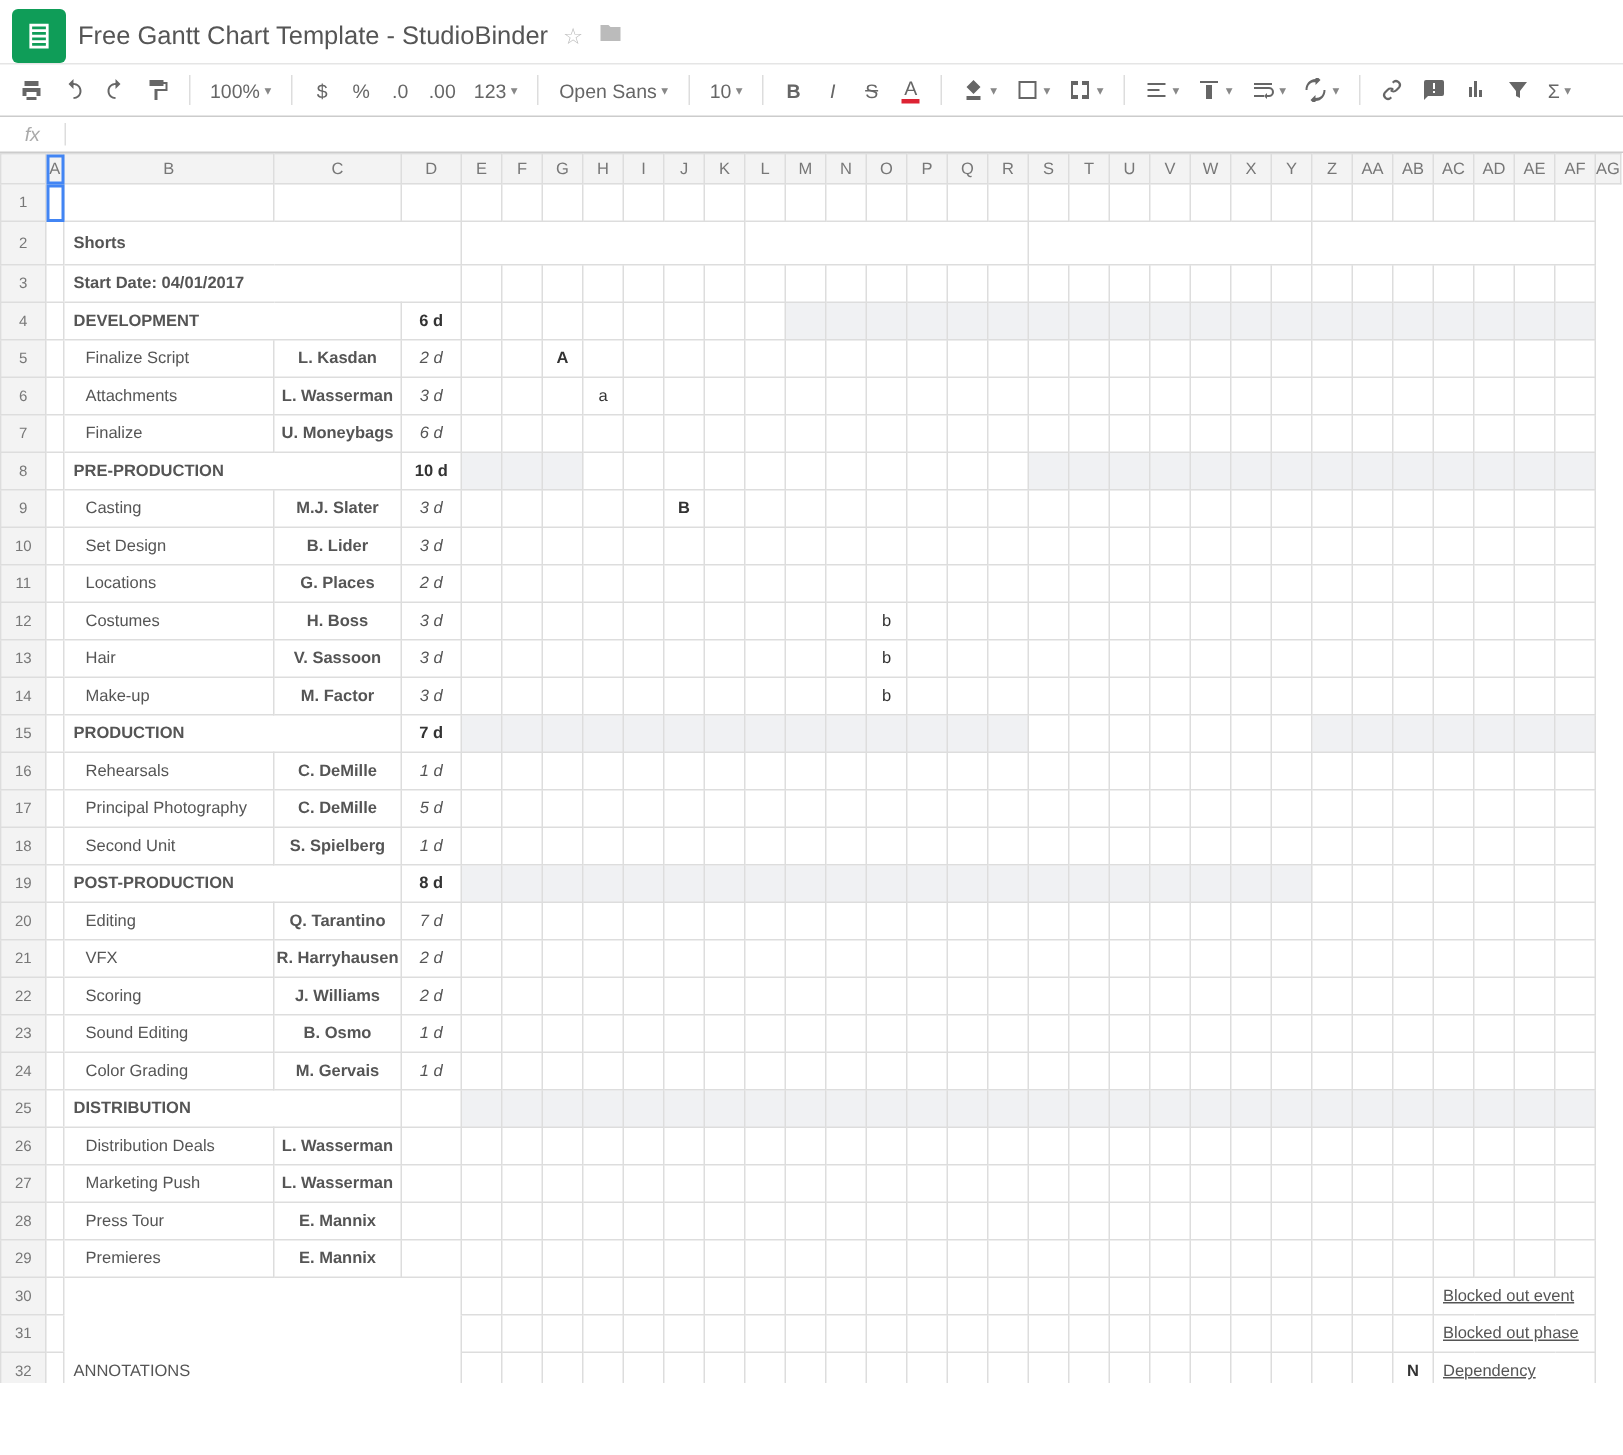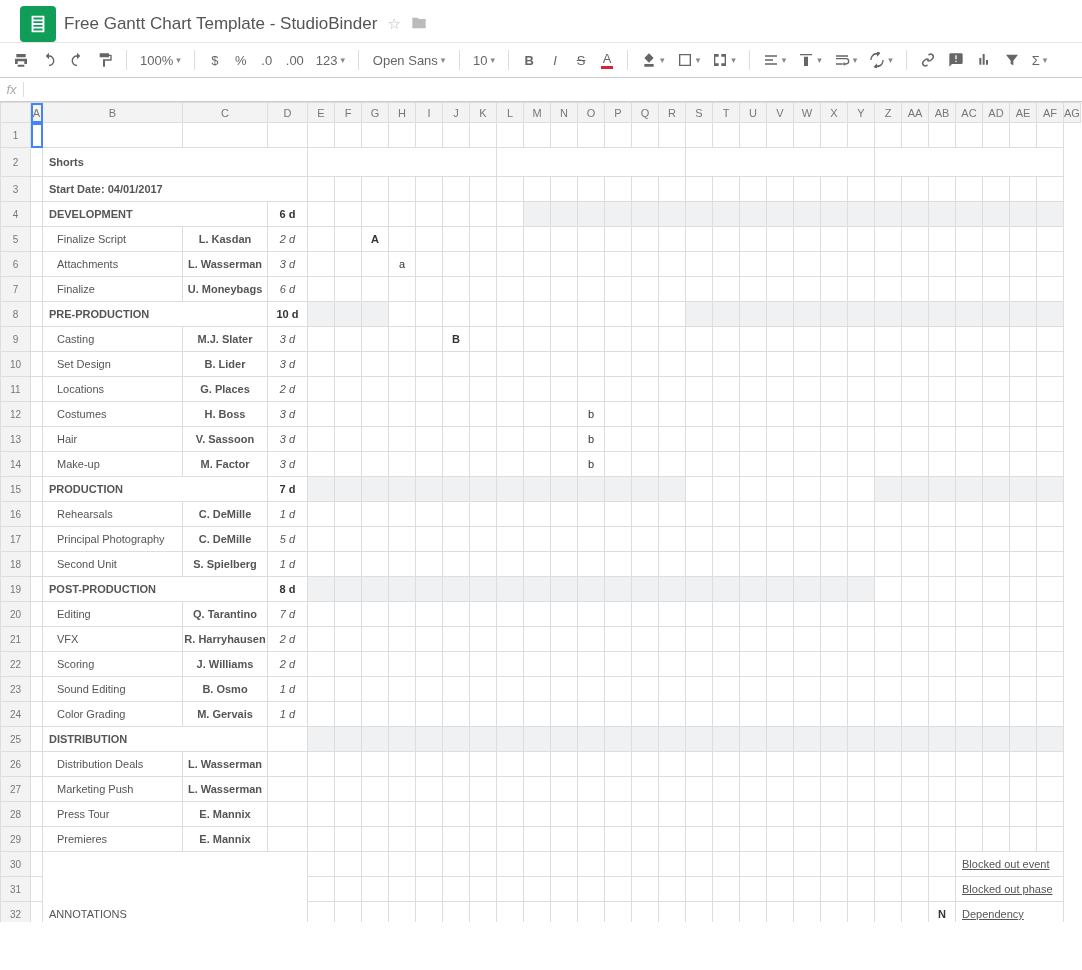--- a/index.html
+++ b/index.html
@@ -1,32 +1,32 @@
 <!DOCTYPE html>
 <html><head>
 <meta charset="utf-8">
 <style>
   * { box-sizing: border-box; }
   body { margin:0; font-family: Arial, sans-serif; font-size:12px; color:#333; background:#fff; overflow:hidden;}
   
-  .titlebar { display:flex; align-items:center; padding:6px 8px 0 20px; }
+  .titlebar { display:flex; align-items:center; padding:6px 8px 0 8px; }
   .app-icon { width:36px;height:36px;background:#0f9d58;border-radius:4px;display:flex;align-items:center;justify-content:center;margin-right:8px;}
   .app-icon svg { width:22px;height:22px;fill:#fff;}
   .doc-title { font-size:17px;color:#555; display:flex;align-items:center;gap:10px;}
   .doc-title .faded { color:#bbb;font-size:15px;}
   .menubar { display:flex; gap:14px; padding:4px 0 8px 52px; font-size:13px; color:#555; align-items:center;}
   .menubar .edit-msg { margin-left:12px;color:#999;font-size:12px;}
   
   .toolbar {border-top:1px solid #e5e5e5;border-bottom:1px solid #ccc; padding:6px 10px; display:flex; align-items:center; gap:6px; color:#666;}
   .toolbar .sep { width:1px;height:20px;background:#ddd;margin:0 4px;}
   .toolbar .btn { min-width:20px;height:22px;display:flex;align-items:center;justify-content:center;cursor:pointer;font-size:13px;padding:0 3px;}
   .toolbar .btn.dd::after{content:"▾";font-size:9px;margin-left:3px;color:#888;}
   .toolbar svg{width:16px;height:16px;fill:#666;}
   .fx-bar { display:flex;align-items:center;border-bottom:1px solid #ccc;height:24px;}
-  .fx-bar .fx { width:24px;font-style:italic;color:#aaa;text-align:center;border-right:1px solid #ddd;font-size:13px;}
+  .fx-bar .fx { width:44px;font-style:italic;color:#aaa;text-align:center;border-right:1px solid #ddd;font-size:13px;}
   
   .sheet { position:relative; overflow:auto; height:calc(970px - 150px);}
   table.grid { border-collapse:collapse; table-layout:fixed; }
   table.grid th, table.grid td { border:1px solid #ddd; padding:0; height:25px; font-size:11px;}
   table.grid th { background:#f3f3f3;color:#777;font-weight:normal;text-align:center;height:20px;}
   table.grid th.rowh { width:30px;text-align:center;font-size:10px;}
   table.grid td.rowh { background:#f3f3f3;color:#777;text-align:center;font-size:10px;width:30px;}
   .sel { outline:2px solid #4285f4; outline-offset:-2px;}
   
   .colA{width:12px;} .colB{width:140px;} .colC{width:85px;} .colD{width:40px;}

